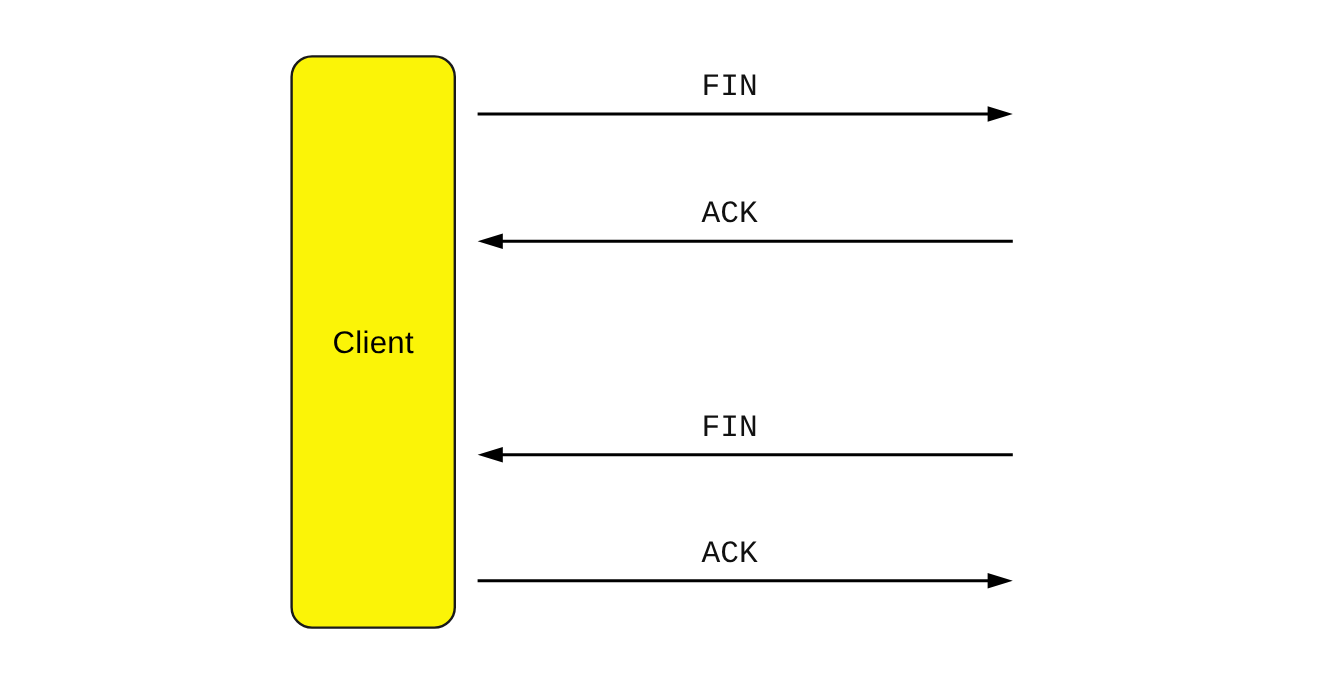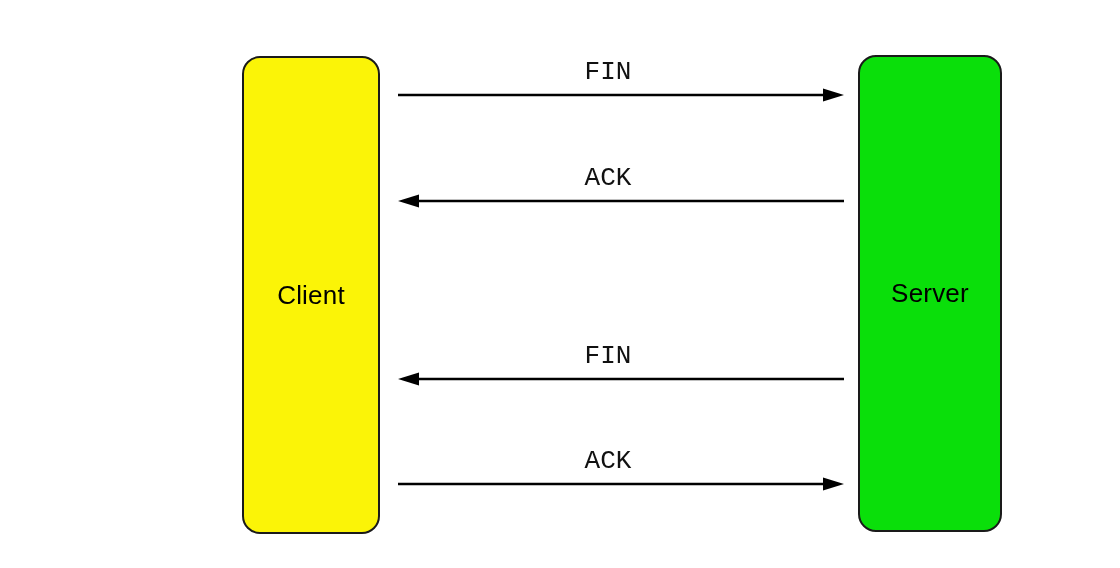--- a/index.html
+++ b/index.html
@@ -23,21 +23,21 @@
     border-radius: 18px;
     display: flex;
     align-items: center;
     justify-content: center;
     font-size: 26px;
     color: #000000;
     letter-spacing: 0.2px;
   }
   .node--client {
     left: 242px;
-    top: 56px;
+    top: 46px;
     width: 138px;
     height: 478px;
   }
   .node--server {
     left: 858px;
     top: 55px;
     width: 144px;
     height: 477px;
   }
   .arrow-layer {
@@ -60,23 +60,20 @@
 </style>
 </head>
 <body>
 
 <div class="canvas">
 
   <div class="node node--client" id="client-node" style="background: rgb(251, 244, 7); border-color: rgb(26, 26, 26);">
     <span>Client</span>
   </div>
 
-  <div class="node node--server" id="server-node" style="background: rgb(10, 223, 10); border-color: rgb(26, 26, 26);">
-    <span>Server</span>
-  </div>
 
   <svg class="arrow-layer" id="arrow-layer" viewBox="0 0 1120 568">
       <g>
         <line x1="398" x2="825" y1="95" y2="95" stroke="#000000" stroke-width="2.5"></line>
         <polygon points="844,95 823,88.5 823,101.5" fill="#000000"></polygon>
       </g>
       <g>
         <line x1="417" x2="844" y1="201" y2="201" stroke="#000000" stroke-width="2.5"></line>
         <polygon points="398,201 419,194.5 419,207.5" fill="#000000"></polygon>
       </g>

